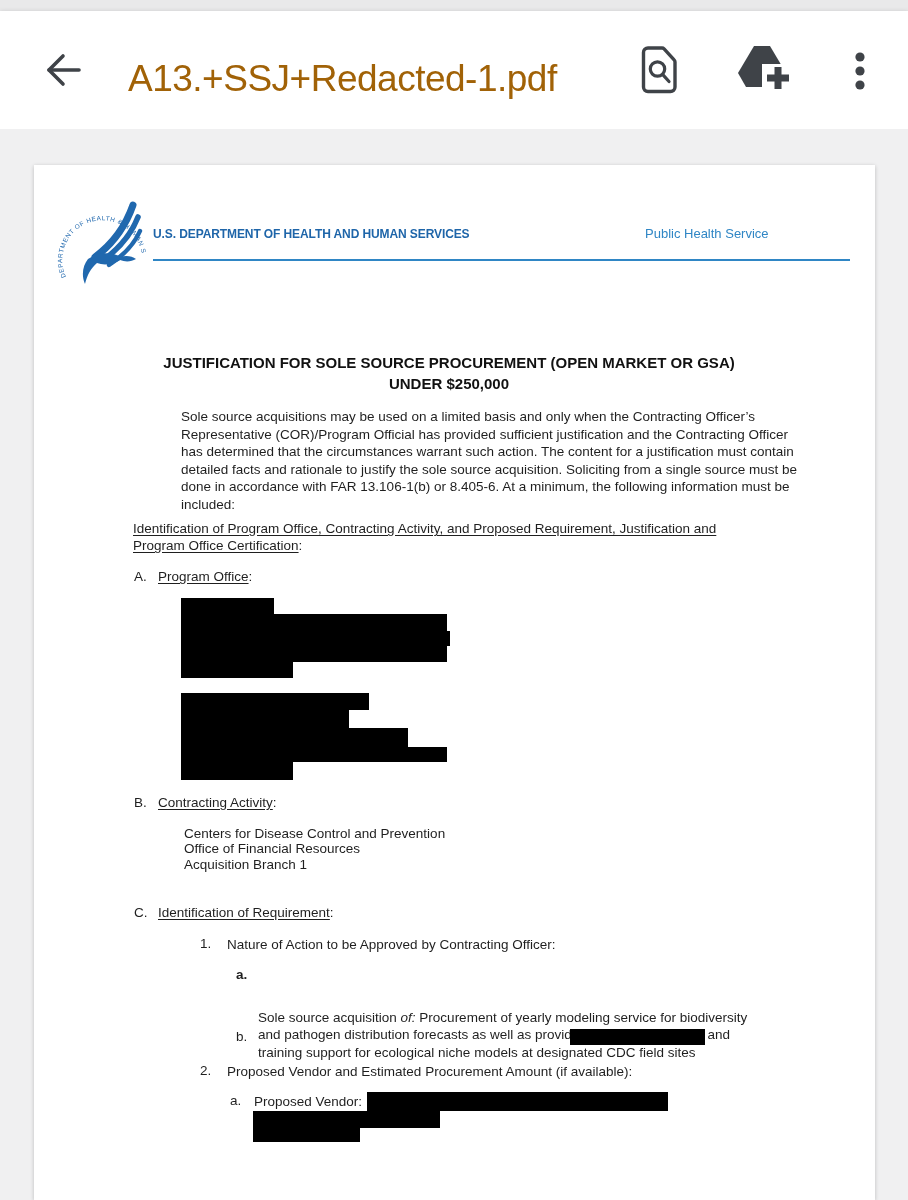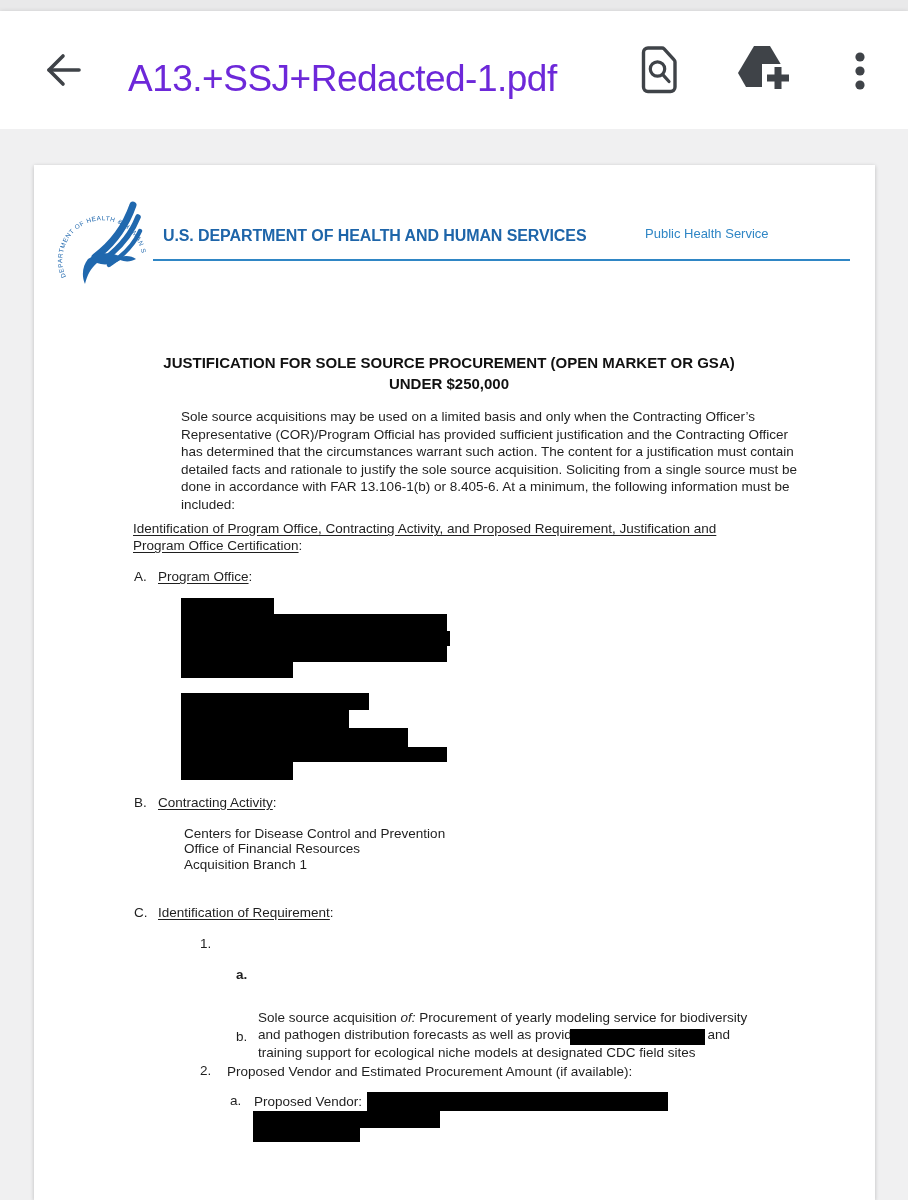--- a/index.html
+++ b/index.html
@@ -11,37 +11,37 @@
   .abs { position:absolute; }
 
   
   .top-strip { left:0; top:0; width:908px; height:11px; background:#e9e9ea; }
   .toolbar {
     left:0; top:11px; width:908px; height:118px; background:#ffffff;
     box-shadow:0 1px 5px rgba(0,0,0,.18);
   }
   .back-btn { left:42px; top:49px; width:42px; height:42px; cursor:pointer; }
   .toolbar-title {
-    left:128px; top:47px; font-size:37px; color:#6d28d9; letter-spacing:-0.5px;
+    left:128px; top:47px; font-size:37px; color:#a16207; letter-spacing:-0.5px;
     white-space:nowrap;
   }
   .icon-btn { cursor:pointer; }
 
   
   .pdf-viewport { left:0; top:129px; width:908px; height:1071px; background:#f0f0f1; }
   .page {
     position:absolute; left:34px; top:36px; width:841px; height:1035px;
     background:#ffffff; box-shadow:0 1px 4px rgba(0,0,0,.22); overflow:hidden;
     color:#1f1f1f;
   }
   .pre { white-space:pre; }
   .t   { font-size:13.5px; line-height:17.6px; }
   .u   { text-decoration:underline; text-underline-offset:2px; }
 
-  .lh-agency { left:129px; top:62px; font-size:16px; font-weight:bold;
+  .lh-agency { left:119px; top:62px; font-size:12px; font-weight:bold;
                color:#1e65a9; letter-spacing:-0.1px; white-space:nowrap; }
   .lh-phs    { left:611px; top:61px; font-size:13px; color:#2f86c5; white-space:nowrap; }
   .lh-rule   { left:119px; top:94px; width:697px; height:2px; background:#2f86c5; }
   .lh-cdc    { left:611px; top:103px; font-size:13px; line-height:15.4px; color:#2f86c5; }
 
   .doc-title { left:99px; top:188px; width:632px; text-align:center;
                font-size:15px; font-weight:bold; line-height:20.6px; color:#111; }
   .intro     { left:99px; top:243px;margin-left:48px; }
   .heading   { left:99px; top:355px; font-size:13.5px; line-height:17.3px; }
 
@@ -148,20 +148,21 @@
     <span class="abs sec-letter" style="left:124px;top:630px;"><span class="u">Contracting Activity</span><span>:</span></span>
 
     <div class="abs t pre" style="left:150px;top:661px;line-height:15.4px;">Centers for Disease Control and Prevention
 Office of Financial Resources
 Acquisition Branch 1</div>
 
     <span class="abs sec-letter" style="left:100px;top:740px;">C.</span>
     <span class="abs sec-letter" style="left:124px;top:740px;"><span class="u">Identification of Requirement</span><span>:</span></span>
 
     <span class="abs item-num" style="left:166px;top:771px;">1.</span>
+    <span class="abs item-txt" style="left:193px;top:771px;">Nature of Action to be Approved by Contracting Officer:</span>
 
     <span class="abs item-num" style="left:202px;top:802px;font-weight:bold;">a.</span>
     <div class="abs item-txt pre" style="left:224px;top:802px;margin-top:42px;"><span>Sole source acquisition </span><span style="font-style:italic;">of:</span><span> Procurement of yearly modeling service for biodiversity
 and pathogen distribution forecasts as well as provide technical assistance and
 training support for ecological niche models at designated CDC field sites</span></div>
 
     <span class="abs item-num" style="left:202px;top:864px;">b.</span>
     <div class="abs redact" style="left:536px;top:864px;width:135px;height:16px;"></div>
 
     <span class="abs item-num" style="left:166px;top:898px;">2.</span>

